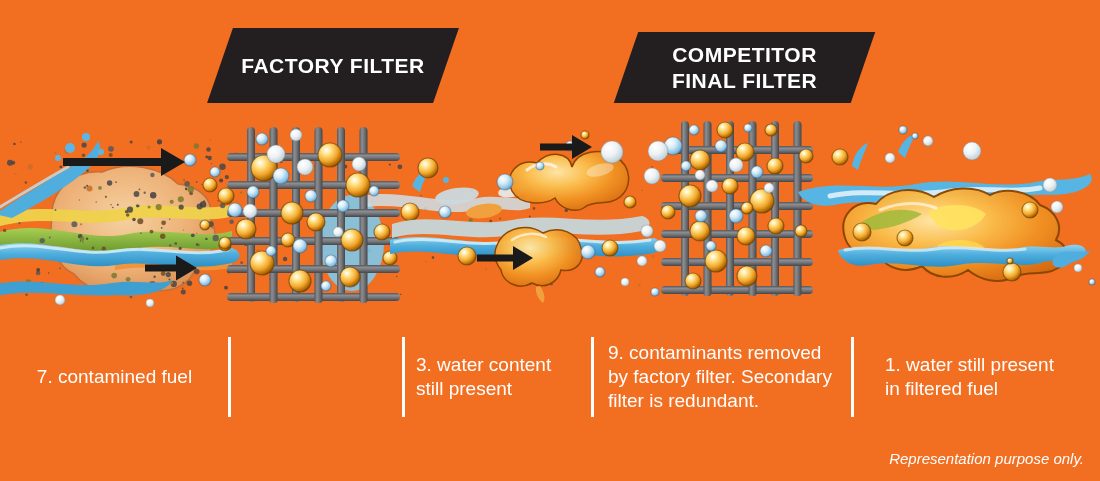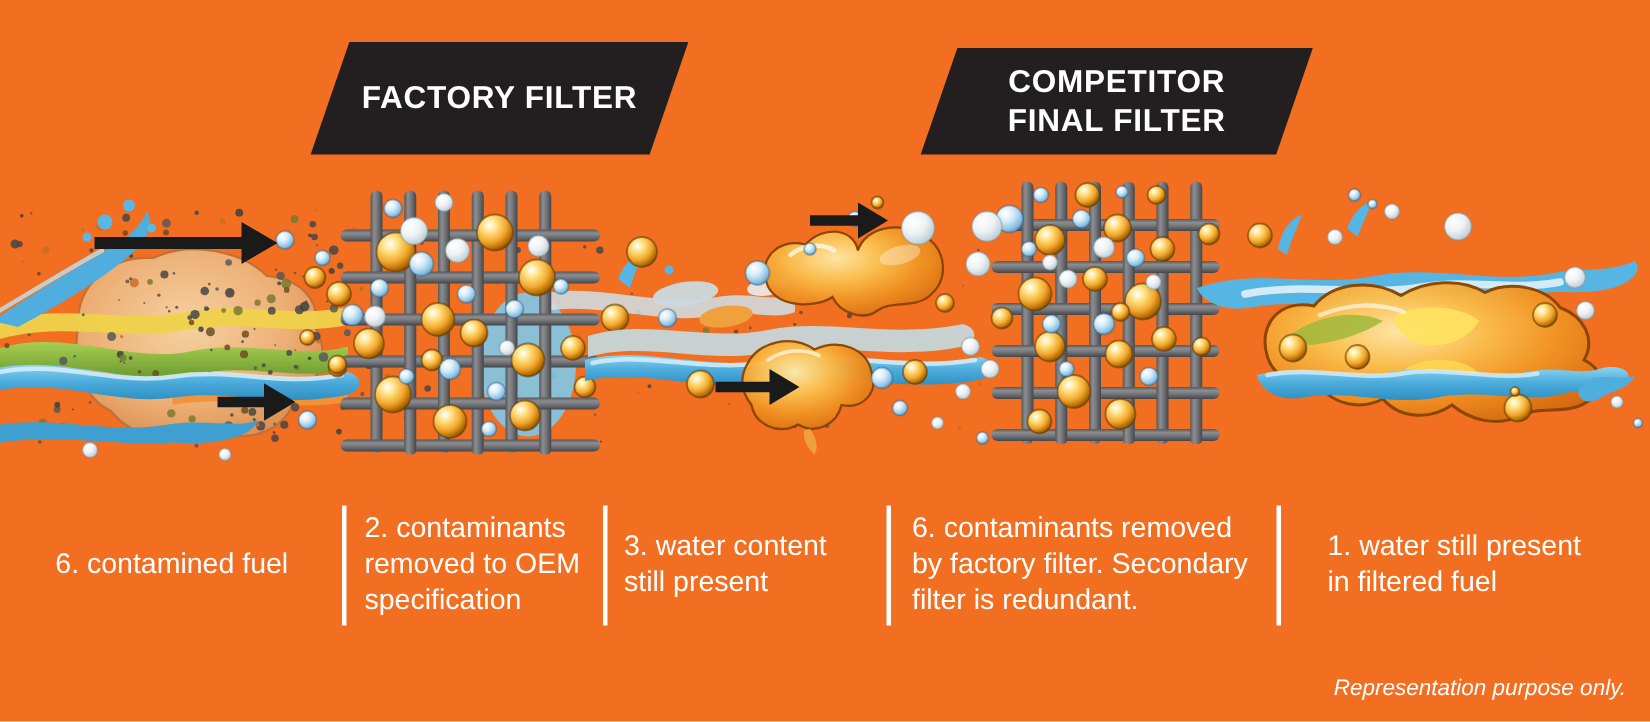--- a/index.html
+++ b/index.html
@@ -553,30 +553,27 @@
   </svg>
 
   <div class="tag tag-factory">
     <span class="tag-inner">FACTORY FILTER</span>
   </div>
   <div class="tag tag-competitor">
     <span class="tag-inner">COMPETITOR
 FINAL FILTER</span>
   </div>
 
-  <div class="caption caption-1">6. contamined fuel</div>
+  <div class="caption caption-1">7. contamined fuel</div>
   <div class="divider divider-1"></div>
-  <div class="caption caption-2">2. contaminants
-removed to OEM
-specification</div>
   <div class="divider divider-2"></div>
   <div class="caption caption-3">3. water content
 still present</div>
   <div class="divider divider-3"></div>
-  <div class="caption caption-4">6. contaminants removed
+  <div class="caption caption-4">9. contaminants removed
 by factory filter. Secondary
 filter is redundant.</div>
   <div class="divider divider-4"></div>
   <div class="caption caption-5">1. water still present
 in filtered fuel</div>
 
   <div class="footnote">Representation purpose only.</div>
 </div>
 
 </body></html>

